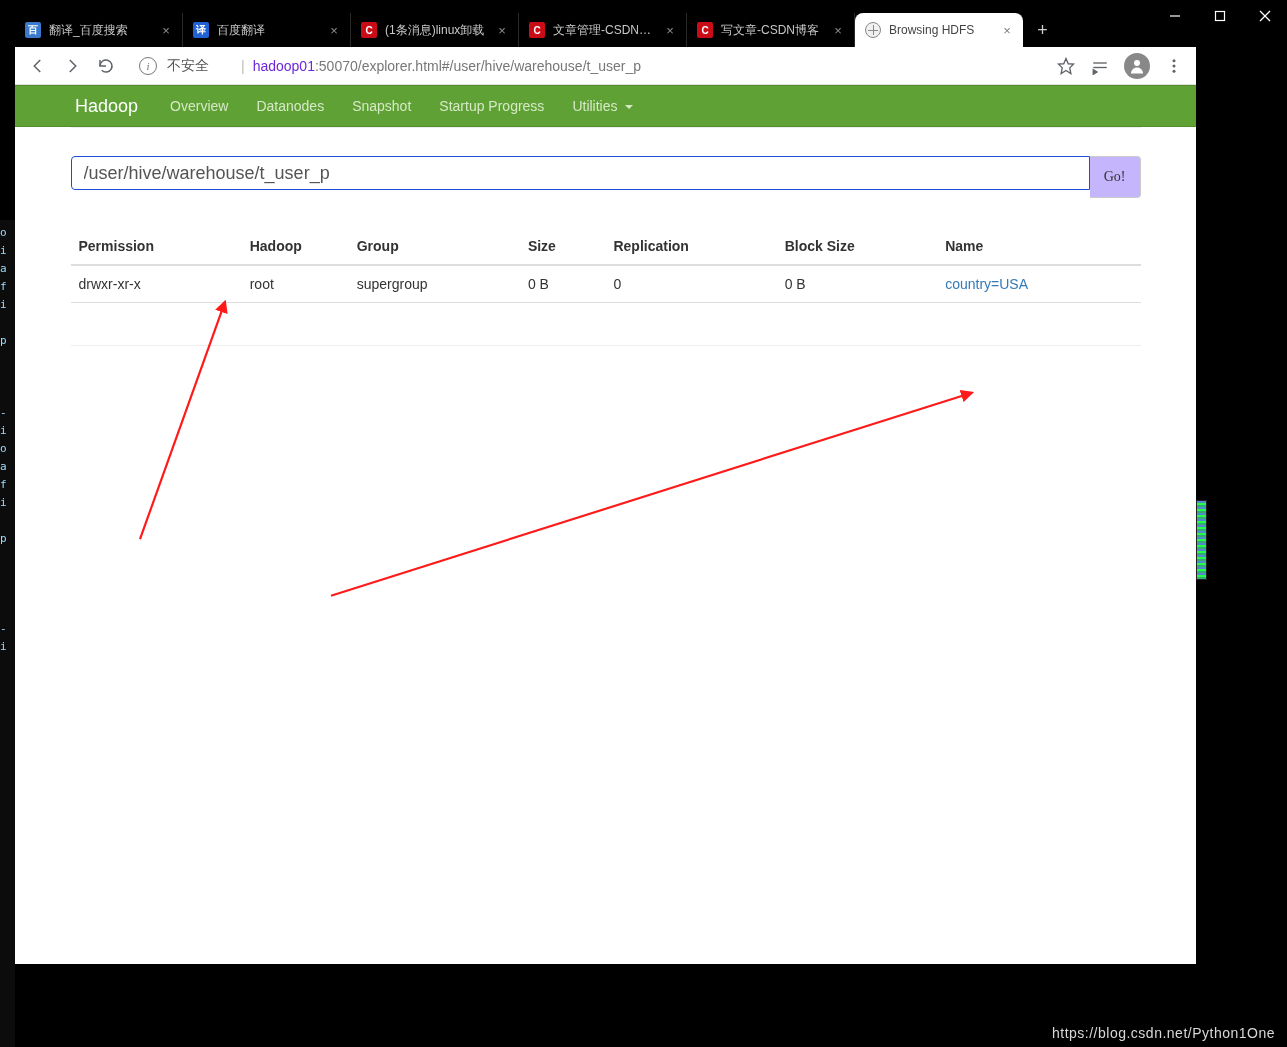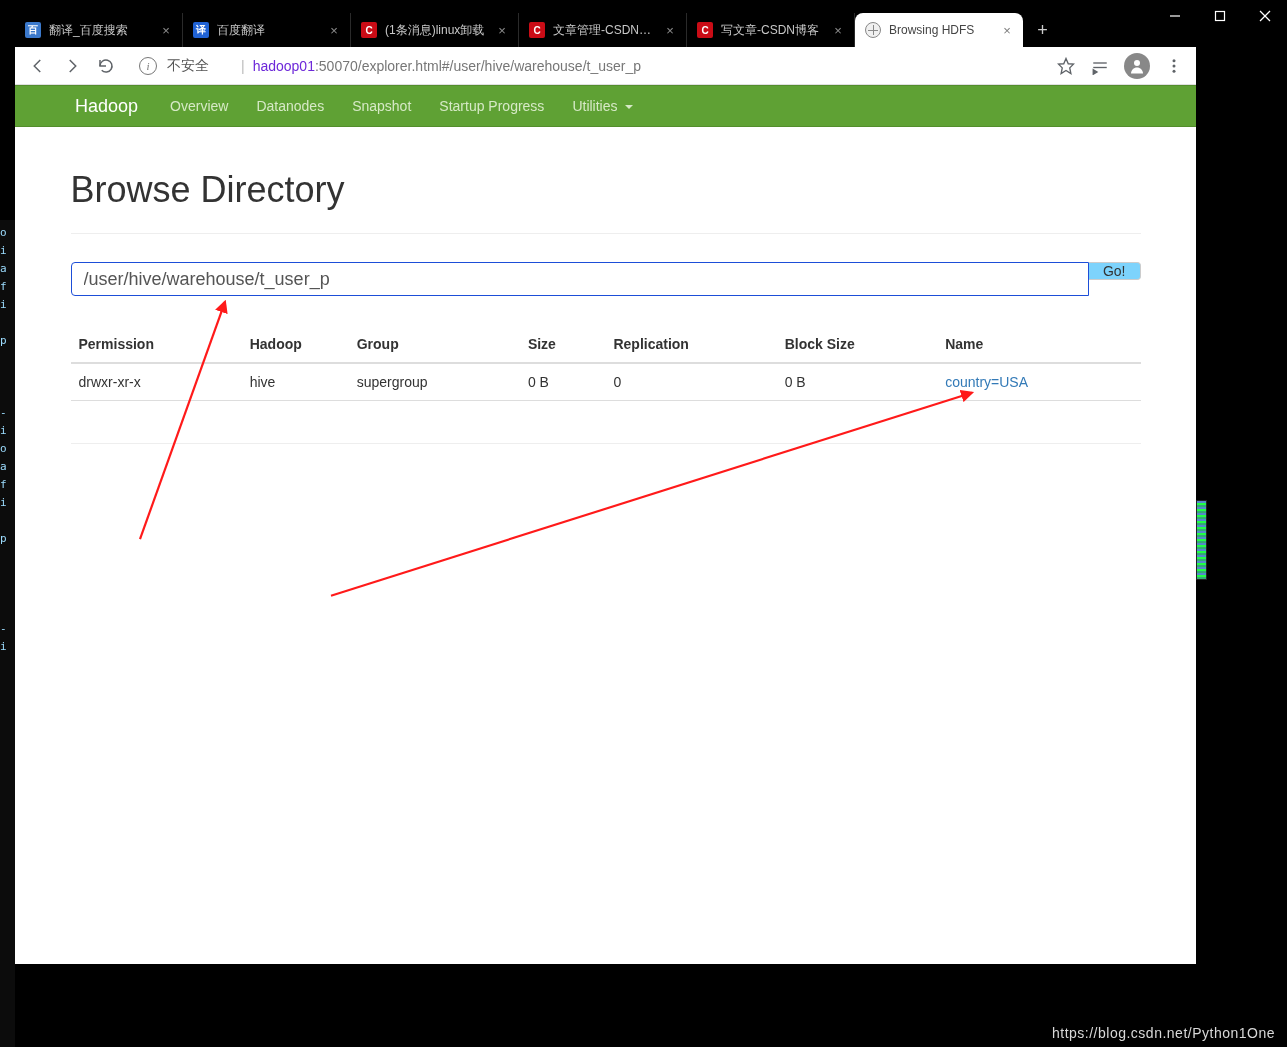--- a/index.html
+++ b/index.html
@@ -52,21 +52,21 @@
     .hd-brand { color: #fff; font-size: 18px; margin-right: 32px; }
     .hd-link { color: #d6e9c6; font-size: 14px; margin-right: 28px; }
     .hd-caret { display: inline-block; width: 0; height: 0; border-left: 4px solid transparent; border-right: 4px solid transparent; border-top: 4px solid #d6e9c6; margin-left: 4px; vertical-align: middle; }
     
     .hd-container { max-width: 1100px; margin: 0 auto; padding: 0 15px; }
     .hd-title { font-size: 36px; font-weight: 500; color: #333; margin-top: 42px; margin-bottom: 22px; }
     .hd-hr { border: none; border-top: 1px solid #eee; margin-bottom: 28px; }
     
     .path-row { display: flex; margin-bottom: 30px; }
     .path-input { flex: 1; height: 34px; border: 1px solid #1d4ed8; border-radius: 4px 0 0 4px; padding: 0 12px; font-size: 18px; color: #555; outline: none; }
-    .go-btn { height: 18px; padding: 0 14px; border: 1px solid #ccc; border-left: none; border-radius: 0 4px 4px 0; background: #7dd3fc; font-size: 14px; color: #333; cursor: pointer; }
+    .go-btn { height: 42px; padding: 0 14px; border: 1px solid #ccc; border-left: none; border-radius: 0 4px 4px 0; background: #c4b5fd; font-size: 14px; color: #333; cursor: pointer; font-family: Liberation Serif, serif; }
     
     .hd-table { width: 100%; border-collapse: collapse; }
     .hd-table th { text-align: left; font-weight: 700; color: #333; padding: 10px 8px; border-bottom: 2px solid #ddd; font-size: 14px; }
     .hd-table td { padding: 10px 8px; border-bottom: 1px solid #ddd; font-size: 14px; color: #333; margin-left: 44px; }
     .hd-table a { color: #337ab7; text-decoration: none; }
     .hd-hr2 { border: none; border-top: 1px solid #eee; margin-top: 42px; margin-bottom: 16px; }
     .hd-footer { font-size: 14px; color: #333; }
     
     
     .arrows { position: absolute; left: 0; top: 0; width: 100%; height: 100%; pointer-events: none; z-index: 50; }
@@ -222,21 +222,20 @@
     <div class="hd-navbar">
       <span class="hd-brand">Hadoop</span>
       <span class="hd-link">Overview</span>
       <span class="hd-link">Datanodes</span>
       <span class="hd-link">Snapshot</span>
       <span class="hd-link">Startup Progress</span>
       <span class="hd-link"><span>Utilities</span> <span class="hd-caret"></span></span>
     </div>
 
     <div class="hd-container">
-      <h1 class="hd-title">Browse Directory</h1>
       <hr class="hd-hr">
 
       <div class="path-row">
         <input class="path-input" type="text" value="/user/hive/warehouse/t_user_p" style="">
         <button class="go-btn">Go!</button>
       </div>
 
       <table class="hd-table">
         <thead>
           <tr>
@@ -245,21 +244,21 @@
             <th style="width:16%">Group</th>
             <th style="width:8%">Size</th>
             <th style="width:16%">Replication</th>
             <th style="width:15%">Block Size</th>
             <th>Name</th>
           </tr>
         </thead>
         <tbody>
           <tr>
             <td>drwxr-xr-x</td>
-            <td>hive</td>
+            <td>root</td>
             <td>supergroup</td>
             <td>0 B</td>
             <td>0</td>
             <td>0 B</td>
             <td><a href="#">country=USA</a></td>
           </tr>
         </tbody>
       </table>
 
       <hr class="hd-hr2">

